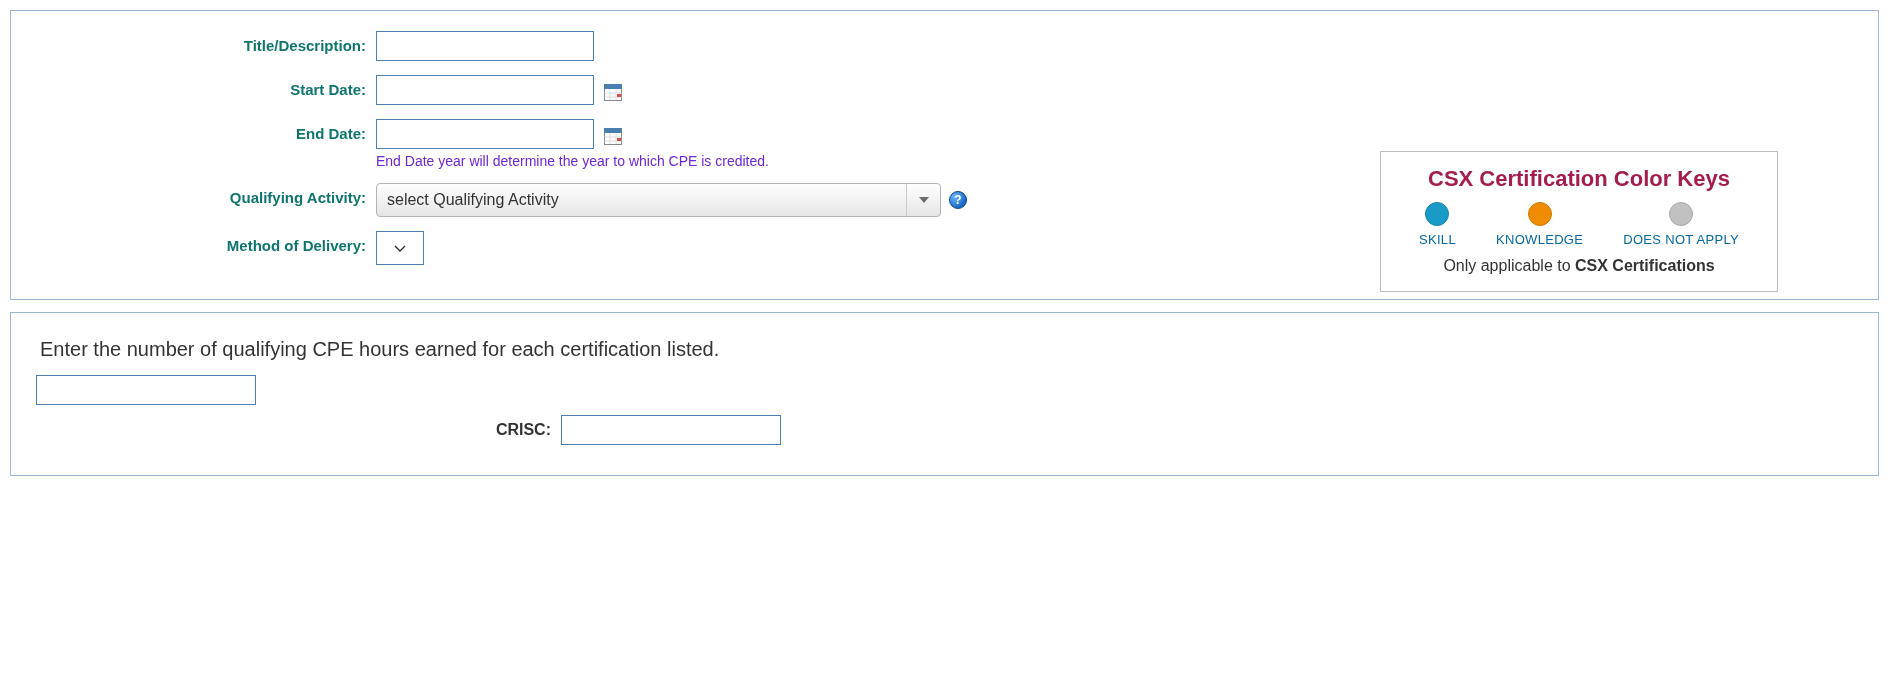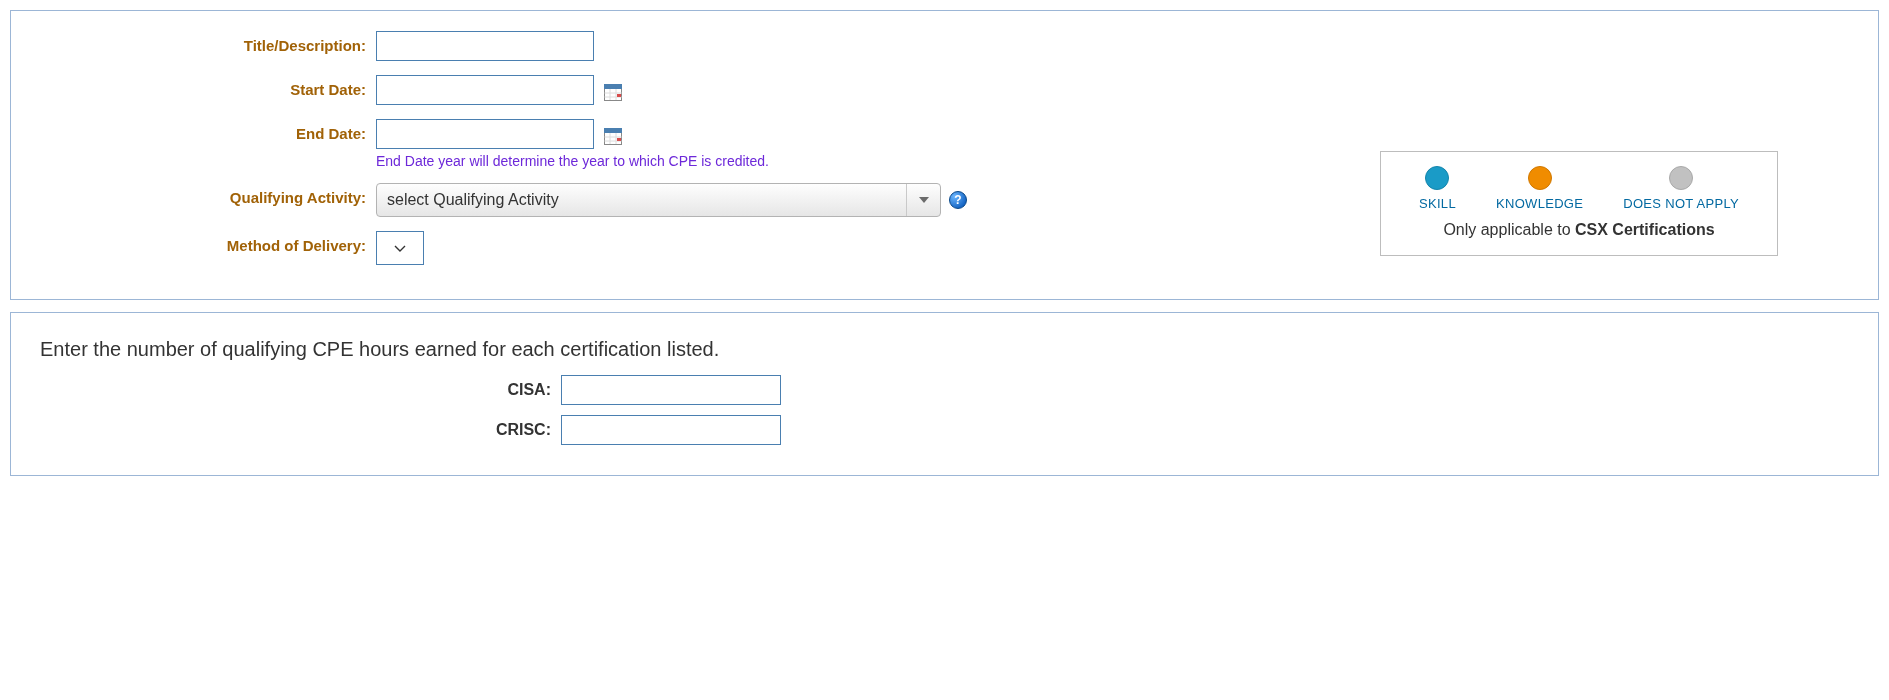--- a/index.html
+++ b/index.html
@@ -22,21 +22,21 @@
   .form-row { display: table-row; }
   .form-row > .lbl,
   .form-row > .fld { display: table-cell; vertical-align: top; padding-bottom: 14px; }
   .lbl {
     text-align: right;
     font-weight: bold;
     padding-right: 10px;
     width: 340px;
     white-space: nowrap;
     padding-top: 6px;
-    color: #a16207;
+    color: #0f766e;
   }
   .txt {
     width: 218px;
     height: 30px;
     border: 1px solid #4a7fb0;
     padding: 3px 6px;
     font-size: 15px;
   }
   .hint {
     color: #6d28d9;
@@ -235,20 +235,21 @@
           <svg width="14" height="14" viewBox="0 0 14 14">
             <polyline points="2,5 7,10 12,5" fill="none" stroke="#333" stroke-width="1.4"></polyline>
           </svg>
         </div>
       </div>
     </div>
 
   </div>
 
   <div class="keycard">
+    <div class="keycard-title">CSX Certification Color Keys</div>
     <div class="keyrow">
       <div>
         <div class="dot dot-skill"></div>
         <div class="keylabel">SKILL</div>
       </div>
       <div>
         <div class="dot dot-knowledge"></div>
         <div class="keylabel">KNOWLEDGE</div>
       </div>
       <div>
@@ -260,20 +261,19 @@
       <span>Only applicable to </span><b>CSX Certifications</b>
     </div>
   </div>
 
 </div>
 
 <div class="panel">
   <div class="instr">Enter the number of qualifying CPE hours earned for each certification listed.</div>
 
   <div class="cert-row">
-    <div class="cert-lbl">CISA:</div>
     <input class="cert-in" value="" style="">
   </div>
   <div class="cert-row">
     <div class="cert-lbl">CRISC:</div>
     <input class="cert-in" value="" style="">
   </div>
 </div>
 
 </body></html>

